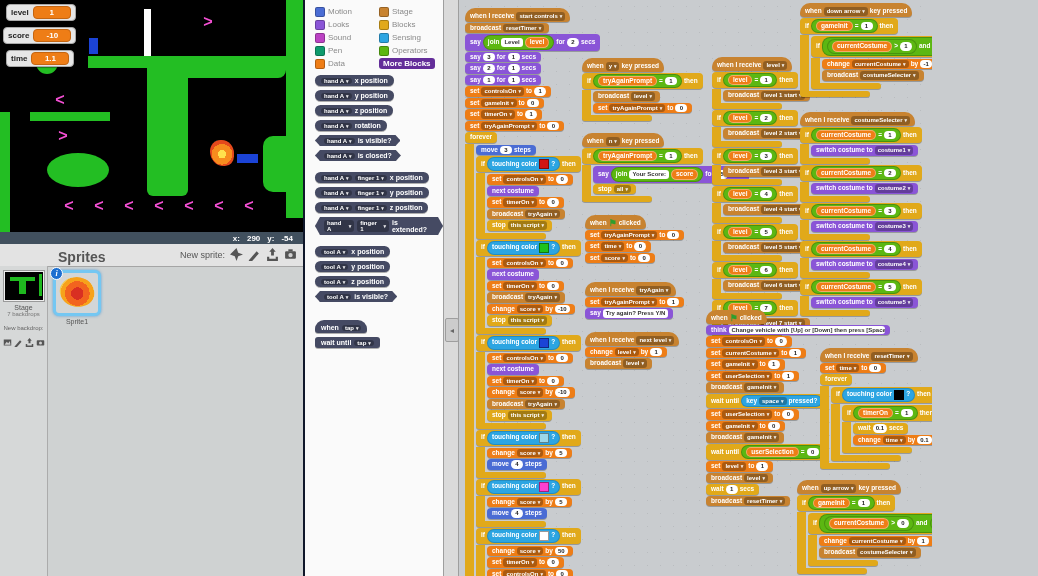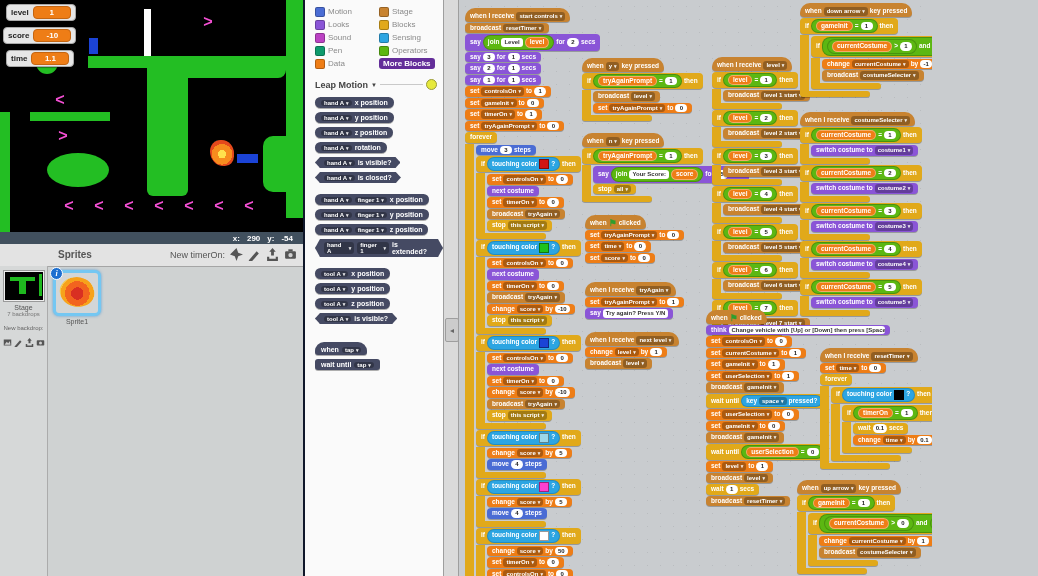--- a/index.html
+++ b/index.html
@@ -18,21 +18,21 @@
     padding:1px 4px;font-weight:bold;font-size:8px;color:#222;box-shadow:0 1px 1px rgba(0,0,0,.35);}
   .mon-value{background:#EE7D16;color:#fff;border-radius:4px;padding:1px 5px;min-width:26px;text-align:center;border:1px solid #C46511;}
 
   #status{position:absolute;top:232px;left:0;width:303px;height:12px;background:#41505E;display:flex;justify-content:flex-end;
     align-items:center;gap:7px;padding-right:10px;box-sizing:border-box;color:#fff;font-weight:bold;font-size:8px;}
   #status span{display:inline-block;}
 
   
   #sprites-pane{position:absolute;top:244px;left:0;width:303px;height:332px;background:#CFD2D2;}
   #sprites-header{position:absolute;top:0;left:0;right:0;height:22px;background:#E3E3E3;border-bottom:1px solid #A5A5A5;}
-  #sprites-title{position:absolute;left:58px;top:5px;font-size:10px;font-weight:bold;color:#555;text-align:center;}
+  #sprites-title{position:absolute;left:58px;top:5px;font-size:14px;font-weight:bold;color:#555;text-align:center;}
   #new-sprite{position:absolute;right:6px;top:4px;display:flex;align-items:center;gap:5px;font-size:9px;color:#555;}
   .hicon{width:13px;height:13px;display:inline-block;}
   .hicon svg{width:13px;height:13px;fill:#555;}
   #sprites-left{position:absolute;top:22px;left:0;width:47px;bottom:0;background:#D6D8D8;border-right:1px solid #ABABAB;}
   .stage-thumb{width:38px;height:28px;background:#000;border:1px solid #EEE;outline:1px solid #9A9A9A;position:relative;margin:5px auto 0;}
   .stage-thumb .tg1{position:absolute;left:14px;top:5px;width:7px;height:17px;background:#1FB91F;}
   .stage-thumb .tg2{position:absolute;left:5px;top:5px;width:25px;height:4px;background:#1FB91F;}
   .stage-thumb .tg3{position:absolute;right:1px;top:2px;width:3px;height:22px;background:#1FB91F;}
   .sm-label{display:block;text-align:center;font-size:7px;color:#555;margin-top:3px;}
   .sm-meta{display:block;text-align:center;font-size:6px;color:#777;}
@@ -147,21 +147,21 @@
     <span>x:</span>
     <span>290</span>
     <span>y:</span>
     <span>-54</span>
   </div>
 
   <div id="sprites-pane">
     <div id="sprites-header">
       <span id="sprites-title">Sprites</span>
       <div id="new-sprite">
-        <span>New timerOn:</span>
+        <span>New sprite:</span>
         <span class="hicon"><svg viewBox="0 0 12 12">
               <path d="M6 0l1.6 4.4L12 6 7.6 7.6 6 12 4.4 7.6 0 6l4.4-4.4z"></path>
             </svg></span>
         <span class="hicon"><svg viewBox="0 0 12 12">
               <path d="M1 11l7-8 2 2-7 8-3 1z"></path>
             </svg></span>
         <span class="hicon"><svg viewBox="0 0 12 12">
               <path d="M6 0l3 3.5H7.3V7H4.7V3.5H3z"></path>
               <path d="M1 8h2v2h6V8h2v4H1z"></path>
             </svg></span>
@@ -243,26 +243,20 @@
           <span class="cat-label">Operators</span>
         </div>
         <div class="cat-item">
           <span class="cat-chip" style="background: rgb(238, 125, 22);"></span>
           <span class="cat-label">Data</span>
         </div>
         <div class="cat-item cat-selected" style="background: rgb(99, 45, 153);">
           <span class="cat-sel-label">More Blocks</span>
         </div>
       </div>
-    <div id="leap-header">
-      <span id="leap-name">Leap Motion</span>
-      <span id="leap-arrow">▼</span>
-      <span id="leap-line"></span>
-      <span id="leap-dot"></span>
-    </div>
     <div id="leap-list">
         <div class="lp">
           <span class="bd">hand A</span>
           <span class="bt">x position</span>
         </div>
         <div class="lp">
           <span class="bd">hand A</span>
           <span class="bt">y position</span>
         </div>
         <div class="lp">

